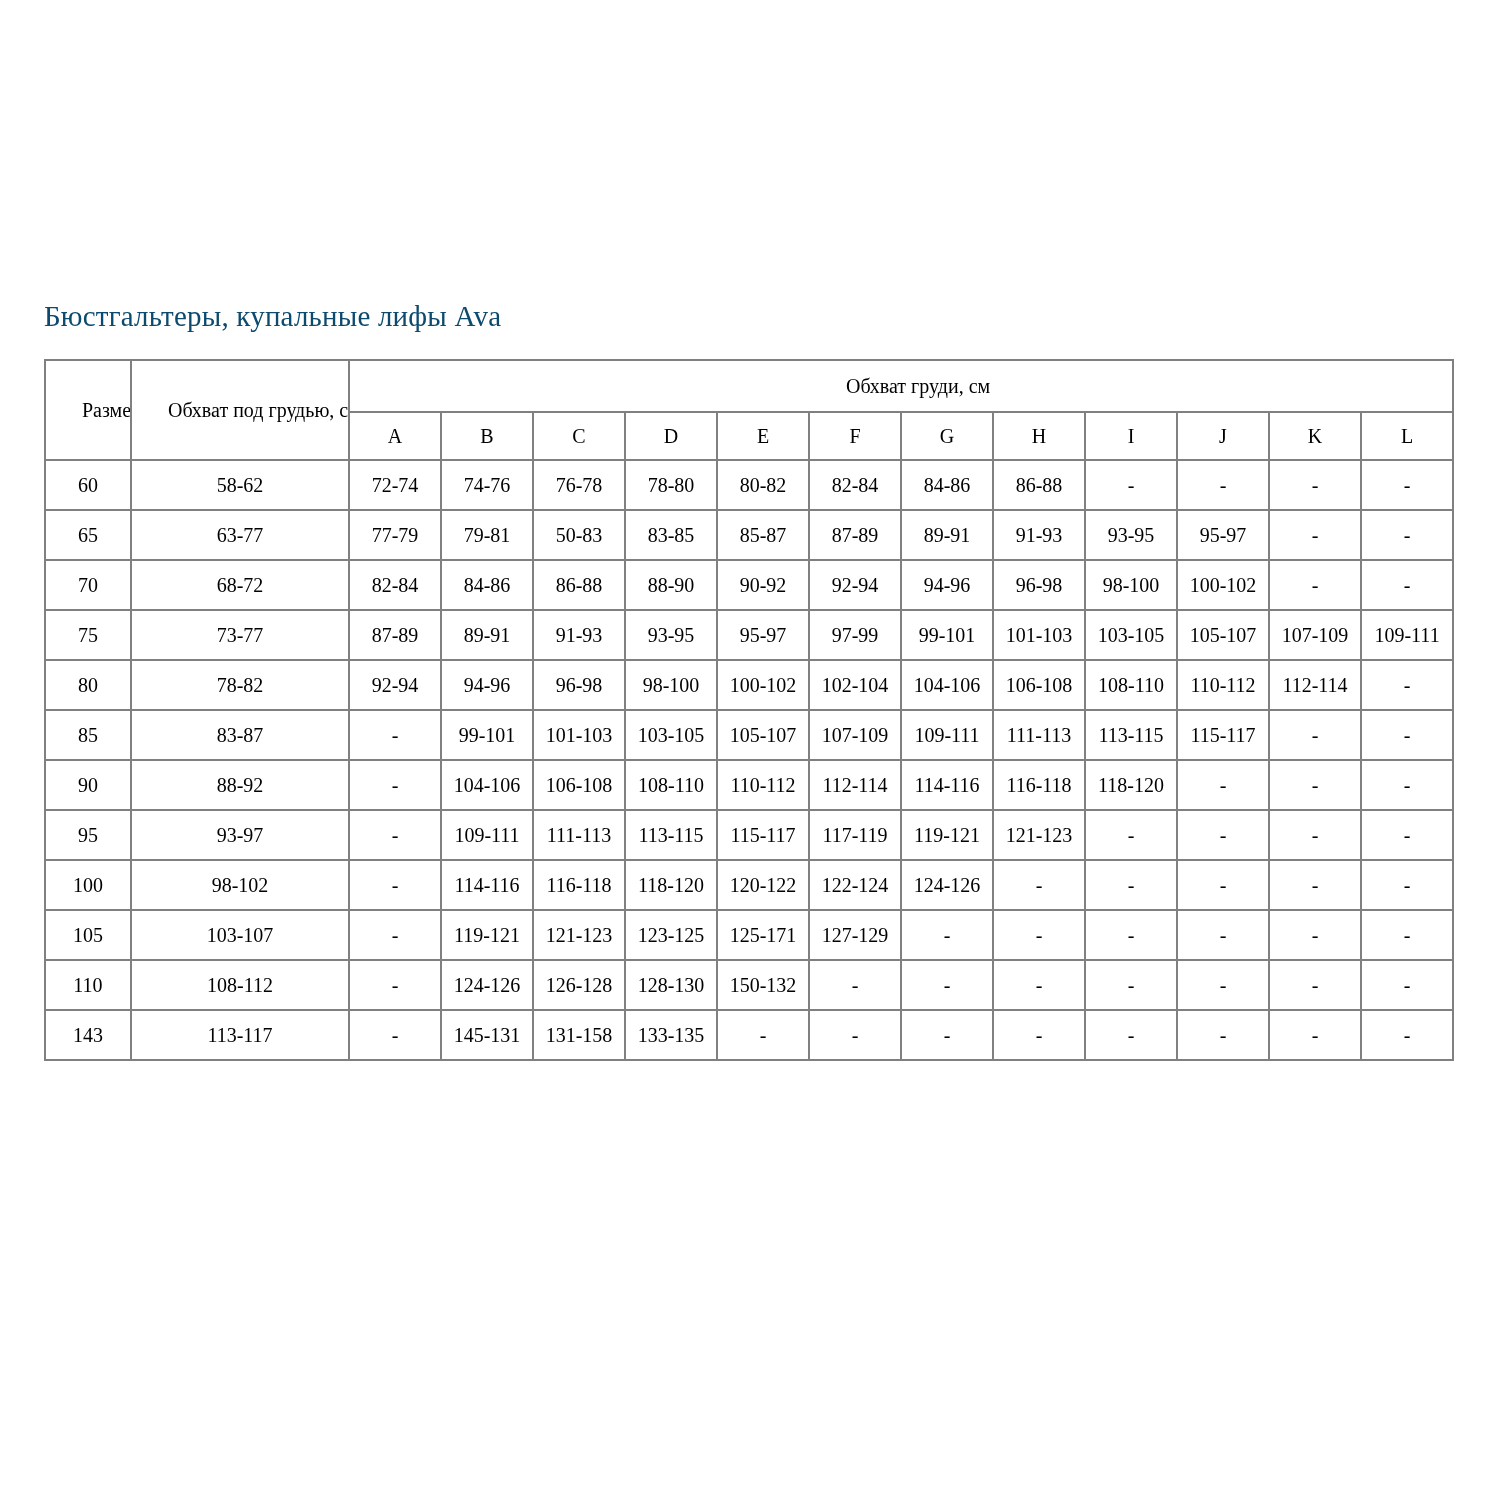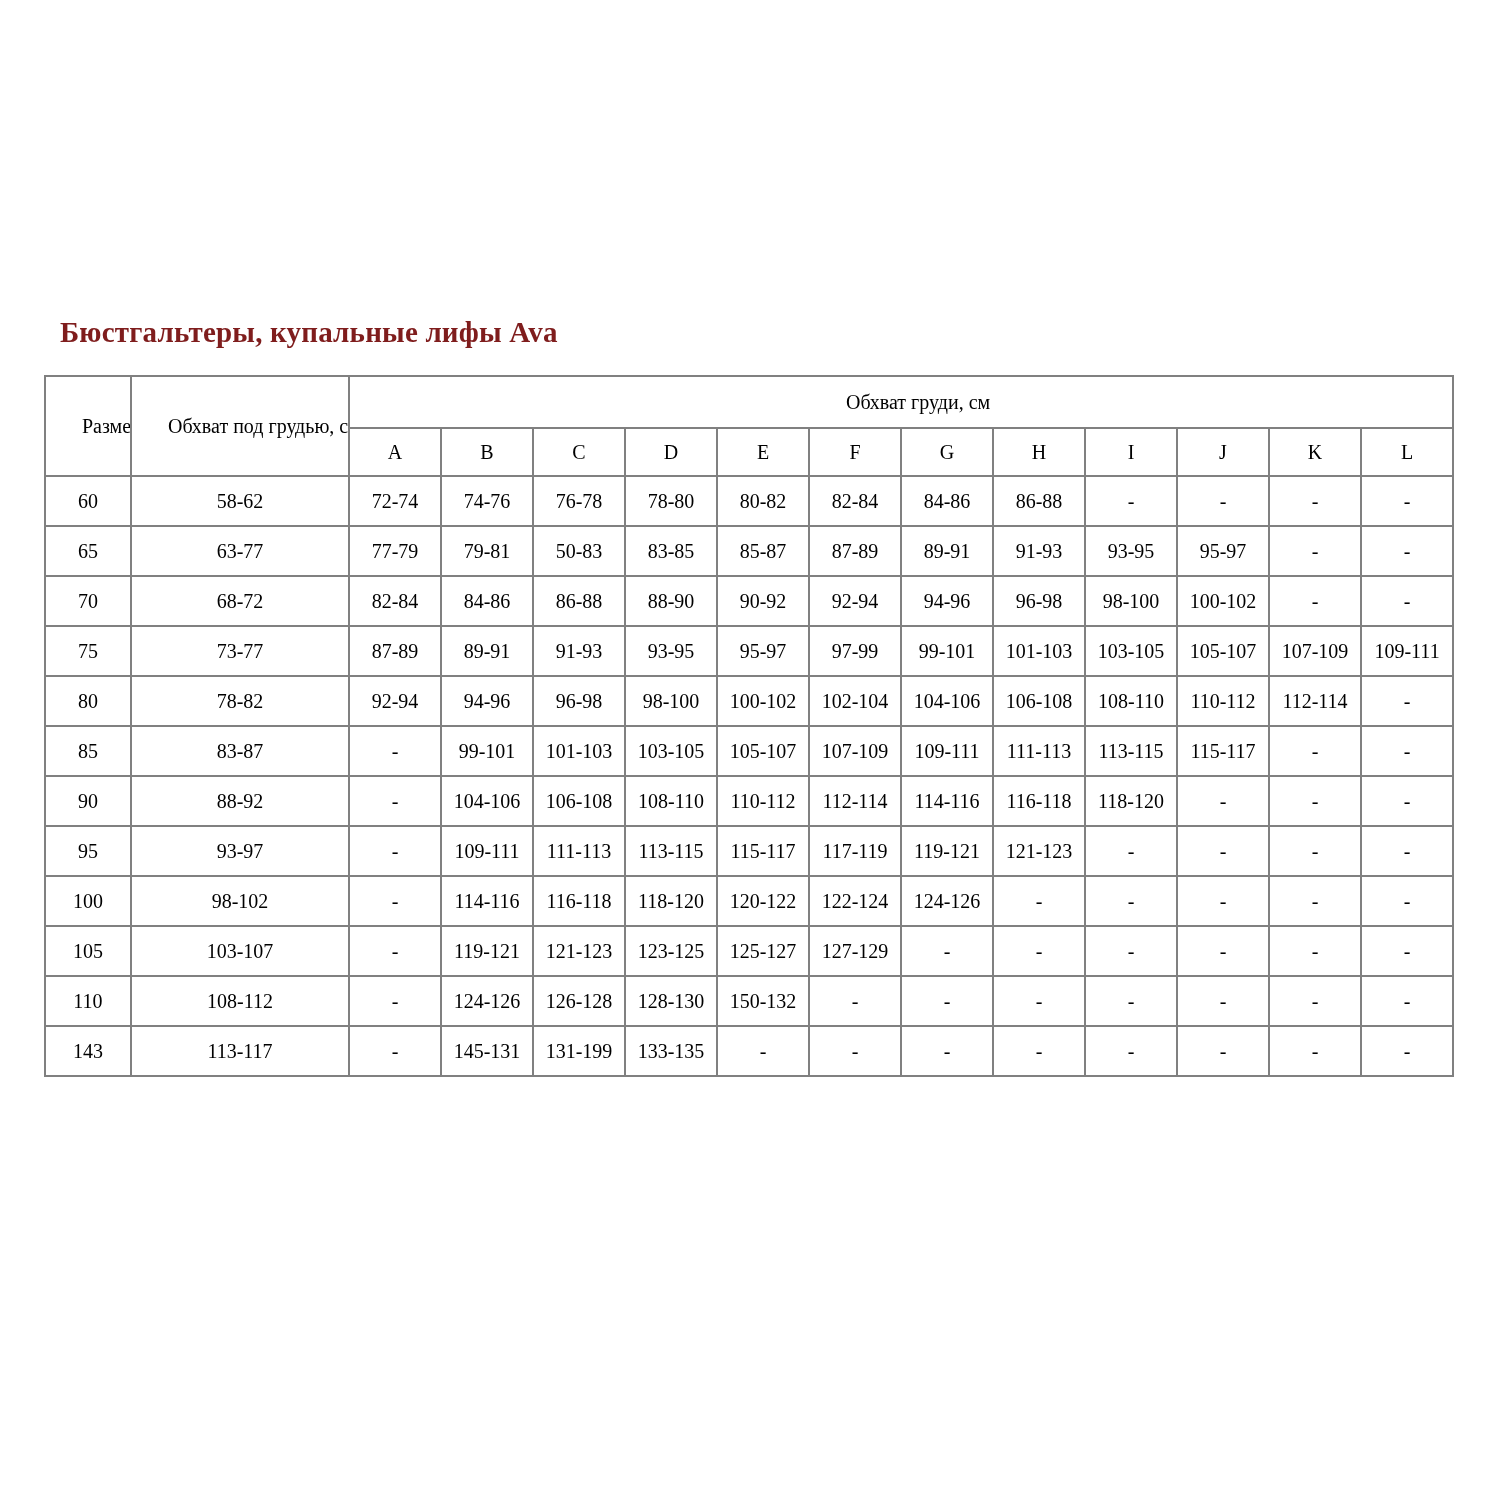--- a/index.html
+++ b/index.html
@@ -11,27 +11,27 @@
     width: 1488px;
     height: 1488px;
     font-family: "Liberation Serif", "DejaVu Serif", serif;
     color: #000000;
     overflow: hidden;
   }
   .page {
     padding: 0 36px 0 44px;
   }
   .title {
-    margin: 16px;
+    margin: 0;
     padding-top: 300px;
     padding-bottom: 0;
     font-size: 29px;
-    font-weight: bold;
+    font-weight: normal;
     letter-spacing: 0.2px;
-    color: #7f1d1d;
+    color: #0c4a6e;
   }
   table.size-table {
     margin-top: 26px;
     border-collapse: collapse;
     table-layout: fixed;
     width: 1408px;
   }
   table.size-table th,
   table.size-table td {
     border: 2px solid #808080;
@@ -239,21 +239,21 @@
           <td>-</td>
           <td>-</td>
         </tr>
         <tr>
           <td>105</td>
           <td>103-107</td>
           <td>-</td>
           <td>119-121</td>
           <td>121-123</td>
           <td>123-125</td>
-          <td>125-127</td>
+          <td>125-171</td>
           <td>127-129</td>
           <td>-</td>
           <td>-</td>
           <td>-</td>
           <td>-</td>
           <td>-</td>
           <td>-</td>
         </tr>
         <tr>
           <td>110</td>
@@ -269,21 +269,21 @@
           <td>-</td>
           <td>-</td>
           <td>-</td>
           <td>-</td>
         </tr>
         <tr>
           <td>143</td>
           <td>113-117</td>
           <td>-</td>
           <td>145-131</td>
-          <td>131-199</td>
+          <td>131-158</td>
           <td>133-135</td>
           <td>-</td>
           <td>-</td>
           <td>-</td>
           <td>-</td>
           <td>-</td>
           <td>-</td>
           <td>-</td>
           <td>-</td>
         </tr>

